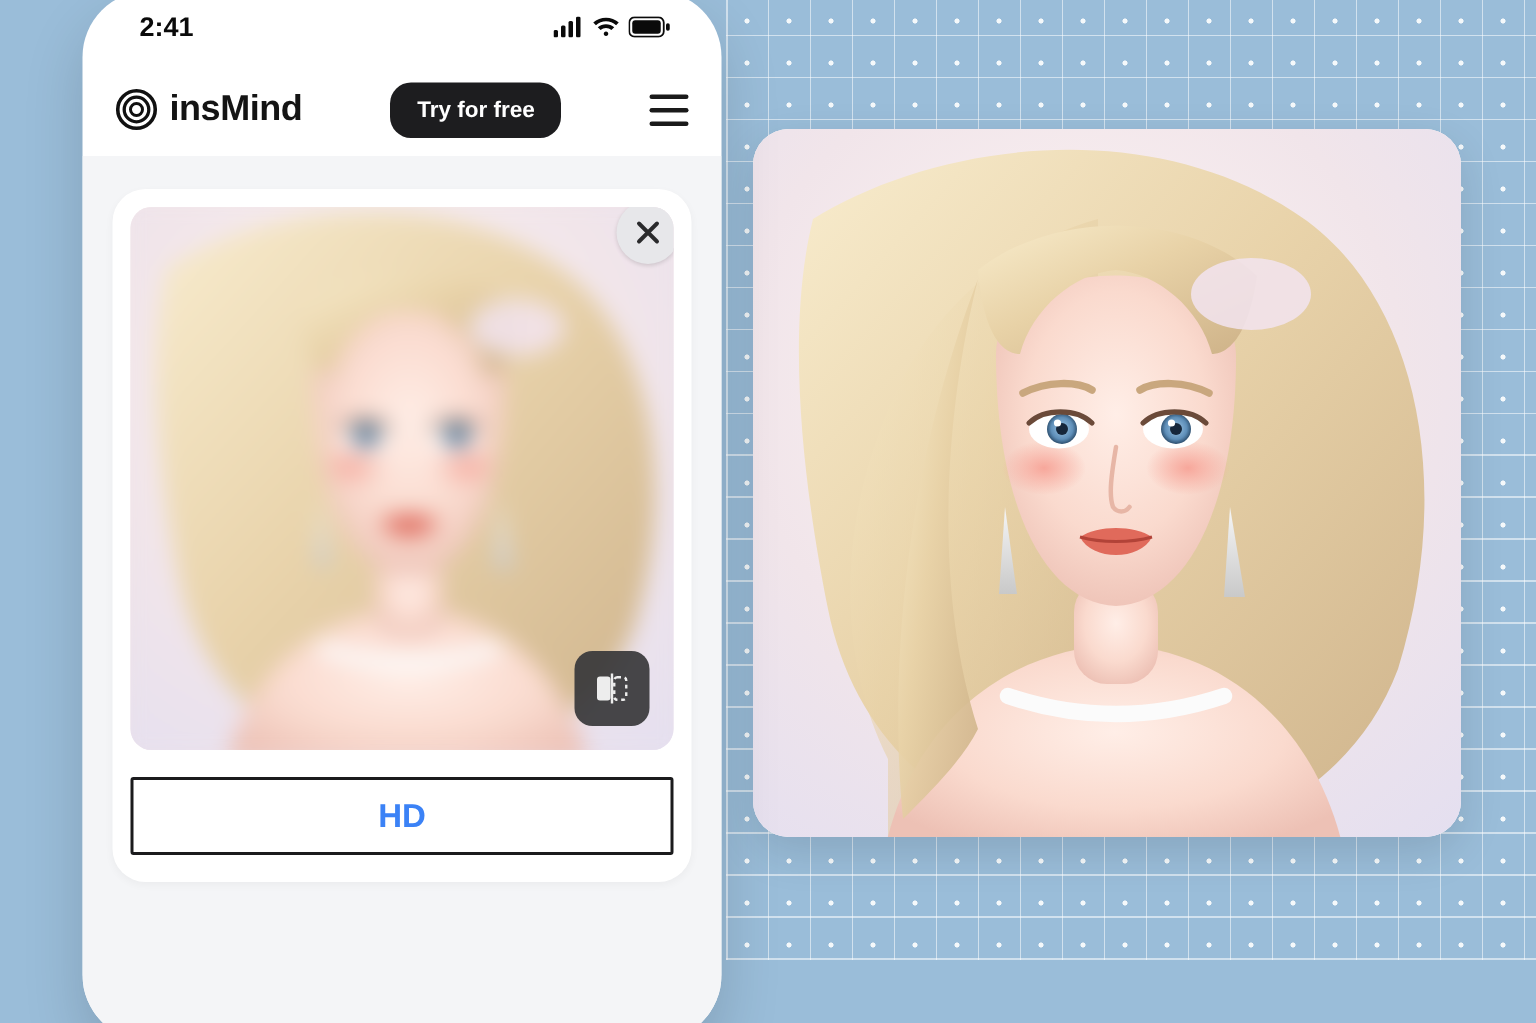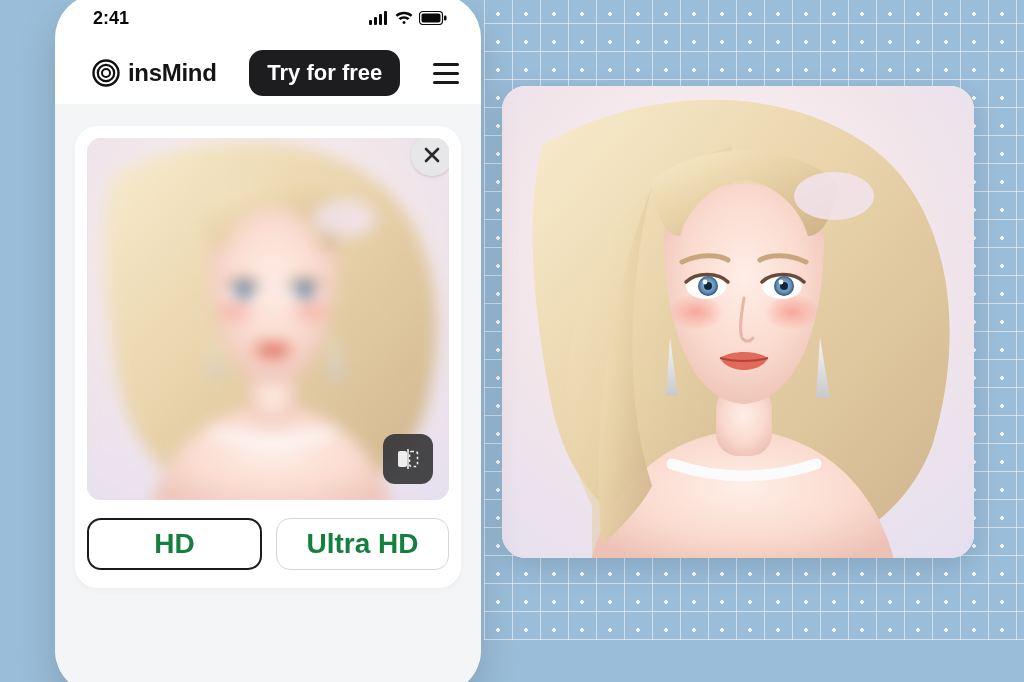--- a/index.html
+++ b/index.html
@@ -60,31 +60,31 @@
   font-size: 18px;
   font-weight: 600;
   color: #0a0a0a;
 }
 .status-right { display:flex; align-items:center; gap:6px; }
 .appbar {
   height: 62px;
   display:flex;
   align-items:center;
   justify-content: space-between;
-  padding: 0 22px 0 37px;
+  padding: 0 22px 0 22px;
 }
 .brand { display:flex; align-items:center; gap:8px; }
 .brand-word { font-size:24px; font-weight:700; color:#141414; letter-spacing:-0.3px; }
 .cta {
   background:#1d1d1f;
   color:#fff;
   border:none;
   padding: 10px 18px;
   border-radius: 14px;
-  font-size: 22px;
+  font-size: 15px;
   font-weight:600;
   cursor:pointer;
 }
 .hamburger { display:flex; flex-direction:column; gap:6px; cursor:pointer; }
 .hamburger span { width:26px; height:3px; background:#1a1a1a; border-radius:2px; display:block; }
 
 .phone-body {
   background:#f4f5f7;
   height: calc(100% - 110px);
   padding: 22px 20px 0 20px;
@@ -118,26 +118,26 @@
   background: rgba(55,55,58,0.92);
   display:flex; align-items:center; justify-content:center;
   cursor:pointer; z-index:2;
 }
 .quality-row {
   display:flex; gap:14px; margin-top:18px;
 }
 .quality-btn {
   flex:1;
   height:52px;
-  border-radius:14px;
+  border-radius:2px;
   background:#fff;
   border:1.6px solid #d6d7da;
-  font-size:28px;
+  font-size:22px;
   font-weight:600;
-  color:#15803d;
+  color:#3b82f6;
   cursor:pointer;
 }
 .quality-btn.active { border:2px solid #1b1b1d; }
 </style>
 </head>
 <body>
 
 <div class="grid-bg"></div>
 
 <div class="result-card">
@@ -293,17 +293,16 @@
           <svg width="26" height="26" viewBox="0 0 26 26">
             <rect x="3" y="5" width="9" height="16" rx="2" fill="#ededed"></rect>
             <rect x="14.5" y="5.5" width="8" height="15" rx="2" stroke="#ededed" stroke-width="1.6" stroke-dasharray="2.5 2.5" fill="none"></rect>
             <line x1="13" y1="3" x2="13" y2="23" stroke="#ededed" stroke-width="1.6"></line>
           </svg>
         </div>
       </div>
 
       <div class="quality-row">
         <button class="quality-btn active">HD</button>
-        <button class="quality-btn">Ultra HD</button>
       </div>
     </div>
   </div>
 </div>
 
 </body></html>

